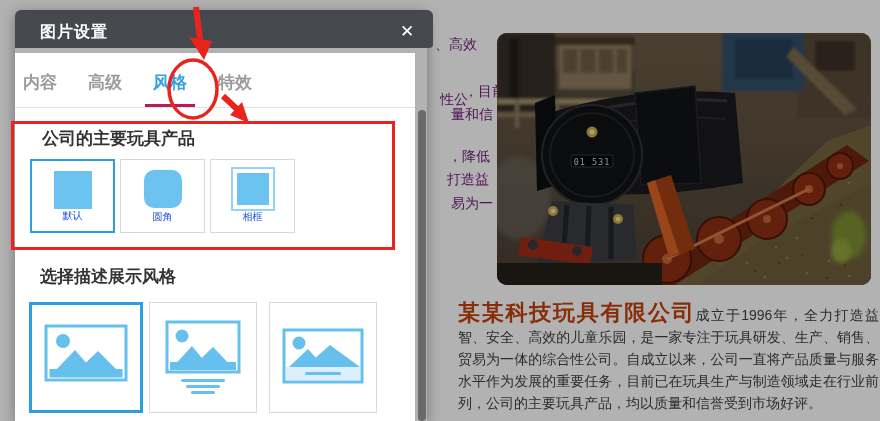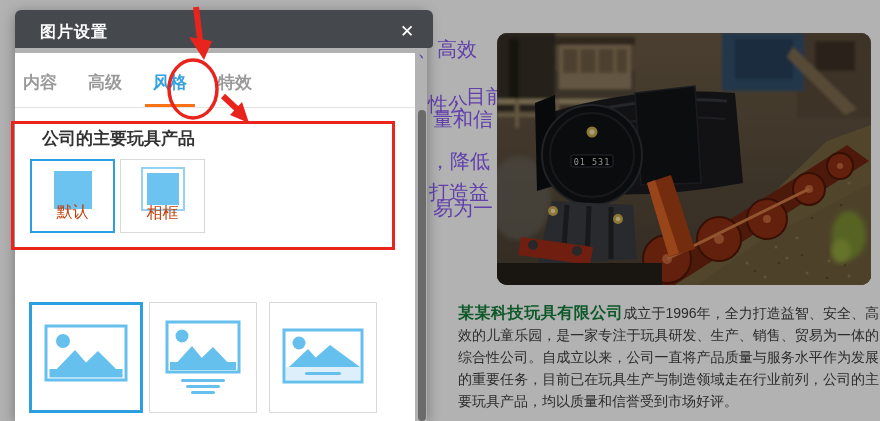--- a/index.html
+++ b/index.html
@@ -2,66 +2,66 @@
 <html><head>
 <meta charset="utf-8">
 <style>
   * { margin:0; padding:0; box-sizing:border-box; }
   html,body { background:#888; }
   body { font-family:"Liberation Sans","DejaVu Sans",sans-serif; }
   .stage { position:relative; width:880px; height:421px; overflow:hidden; background:#fff; margin:0 auto; }
 
   
   .page-layer { position:absolute; inset:0; z-index:1; background:#fff; }
-  .frag { position:absolute; font-size:20px; color:#8b5cf6; white-space:nowrap; }
+  .frag { position:absolute; font-size:14px; color:#701a75; white-space:nowrap; }
   .f0{top:36px;right:403px;} .f1{top:60px;right:412px;margin-top:31px;} .f2{top:83px;right:374px;}
-  .f3{top:106px;right:387px;} .f4{top:148px;right:390px;} .f5{top:171px;right:391px;margin-top:8px;}
+  .f3{top:106px;right:387px;} .f4{top:148px;right:390px;} .f5{top:171px;right:391px;}
   .f6{top:195px;right:387px;}
   .train-photo { position:absolute; left:497px; top:33px; width:374px; height:252px;
                  border-radius:10px; overflow:hidden; background:#5d5142; }
   .company { position:absolute; left:458px; top:302px; width:421px;
              font-size:14px; line-height:22px; color:#3f3f3f; text-align:justify; }
-  .company b { font-size:16px; color:#15803d; letter-spacing:.5px; }
+  .company b { font-size:22px; color:#c2410c; letter-spacing:.5px; }
 
   
   .overlay { position:absolute; inset:0; background:rgba(0,0,0,.30); z-index:5; }
 
   
   .dialog { position:absolute; left:15px; top:10px; width:412px; height:411px; z-index:10;
             box-shadow:0 3px 14px rgba(0,0,0,.35); border-radius:6px 6px 0 0; }
   .dlg-header { position:absolute; left:0; top:0; width:418px; height:38px;
                 background:#45494e; border-radius:6px 6px 4px 0; }
   .dlg-title { position:absolute; left:25px; top:0; line-height:43px; font-size:16px;
                font-weight:bold; color:#fff; letter-spacing:1px; }
   .dlg-close { position:absolute; right:16px; top:12px; width:20px; height:20px; border:none;
                background:transparent; color:#fff; font-size:17px; line-height:20px;
                cursor:pointer; padding:0; }
   .dlg-body { position:absolute; left:0; top:43px; width:400px; height:368px; background:#fff; }
 
   .tabs { position:absolute; left:0; top:18px; width:100%; height:37px;
           border-bottom:1px solid #e4e4e4; display:flex; }
   .tab { font-size:17px; font-weight:bold; color:#9a9a9a; padding:0 8px 11px 8px;
          margin-right:15px; cursor:pointer; }
-  .tab.active { color:#36a1e1; border-bottom:3px solid #f97316; }
+  .tab.active { color:#36a1e1; border-bottom:3px solid #be185d; }
 
   .sec1-title { position:absolute; left:27px; top:74px; font-size:17px; font-weight:bold; color:#333; }
   .style-cards { position:absolute; left:15px; top:106px; display:flex; }
   .style-card { width:85px; height:74px; background:#fff; border:1px solid #d9d9d9;
                 margin-right:5px; cursor:pointer; position:relative; }
   .style-card.selected { border:2px solid #2b9fe0; }
   .shape-wrap { position:absolute; left:0; top:7px; width:100%; height:44px;
                 display:flex; align-items:center; justify-content:center; }
   .shape { width:38px; height:38px; background:#6cc3ef; }
   .shape.rounded { border-radius:10px; }
   .shape.circle { border-radius:50%; width:40px; height:40px; }
   .frame-outer { width:44px; height:44px; border:2px solid #93d2f2; background:#fff;
                  display:flex; align-items:center; justify-content:center; }
   .frame-inner { width:32px; height:32px; background:#6cc3ef; }
   .style-label { position:absolute; left:0; bottom:8px; width:100%; text-align:center;
-                 font-size:16px; color:#c2410c; }
+                 font-size:10px; color:#1d4ed8; }
 
   .sec2-title { position:absolute; left:25px; top:212px; font-size:17px; font-weight:bold; color:#333; }
   .desc-card { position:absolute; top:249px; background:#fff; border:1px solid #d9d9d9;
                width:108px; height:111px; cursor:pointer;
                display:flex; align-items:center; justify-content:center; }
   .desc-card.selected { border:3px solid #2b9fe0; width:114px; height:111px; }
   .dc1 { left:14px; } .dc2 { left:134px; } .dc3 { left:254px; }
 
   
   .scroll-thumb { position:absolute; left:418px; top:110px; width:8px; height:311px;
@@ -233,28 +233,35 @@
 
       <div class="style-cards">
         <div class="style-card selected">
           <div class="shape-wrap">
               <div class="shape"></div>
             </div>
           <div class="style-label">默认</div>
         </div>
         <div class="style-card">
           <div class="shape-wrap">
+              <div class="shape rounded"></div>
+            </div>
+          <div class="style-label">圆角</div>
+        </div>
+        <div class="style-card">
+          <div class="shape-wrap">
             <div class="frame-outer">
                 <div class="frame-inner"></div>
               </div>
           </div>
           <div class="style-label">相框</div>
         </div>
       </div>
 
+      <div class="sec2-title">选择描述展示风格</div>
 
       <div class="desc-card selected dc1">
         <svg width="100" height="72" viewBox="0 0 100 72">
           <rect x="10" y="4" width="80" height="54" fill="#fff" stroke="#66c0ee" stroke-width="3"></rect>
           <circle cx="27" cy="19" r="7" fill="#66c0ee"></circle>
           <rect x="13.5" y="47" width="73" height="8.5" fill="#66c0ee"></rect>
           <polygon points="16,52 39,28 60,52" fill="#66c0ee"></polygon>
           <polygon points="36,54 62,29 87,54" fill="#66c0ee"></polygon>
         </svg>
       </div>

